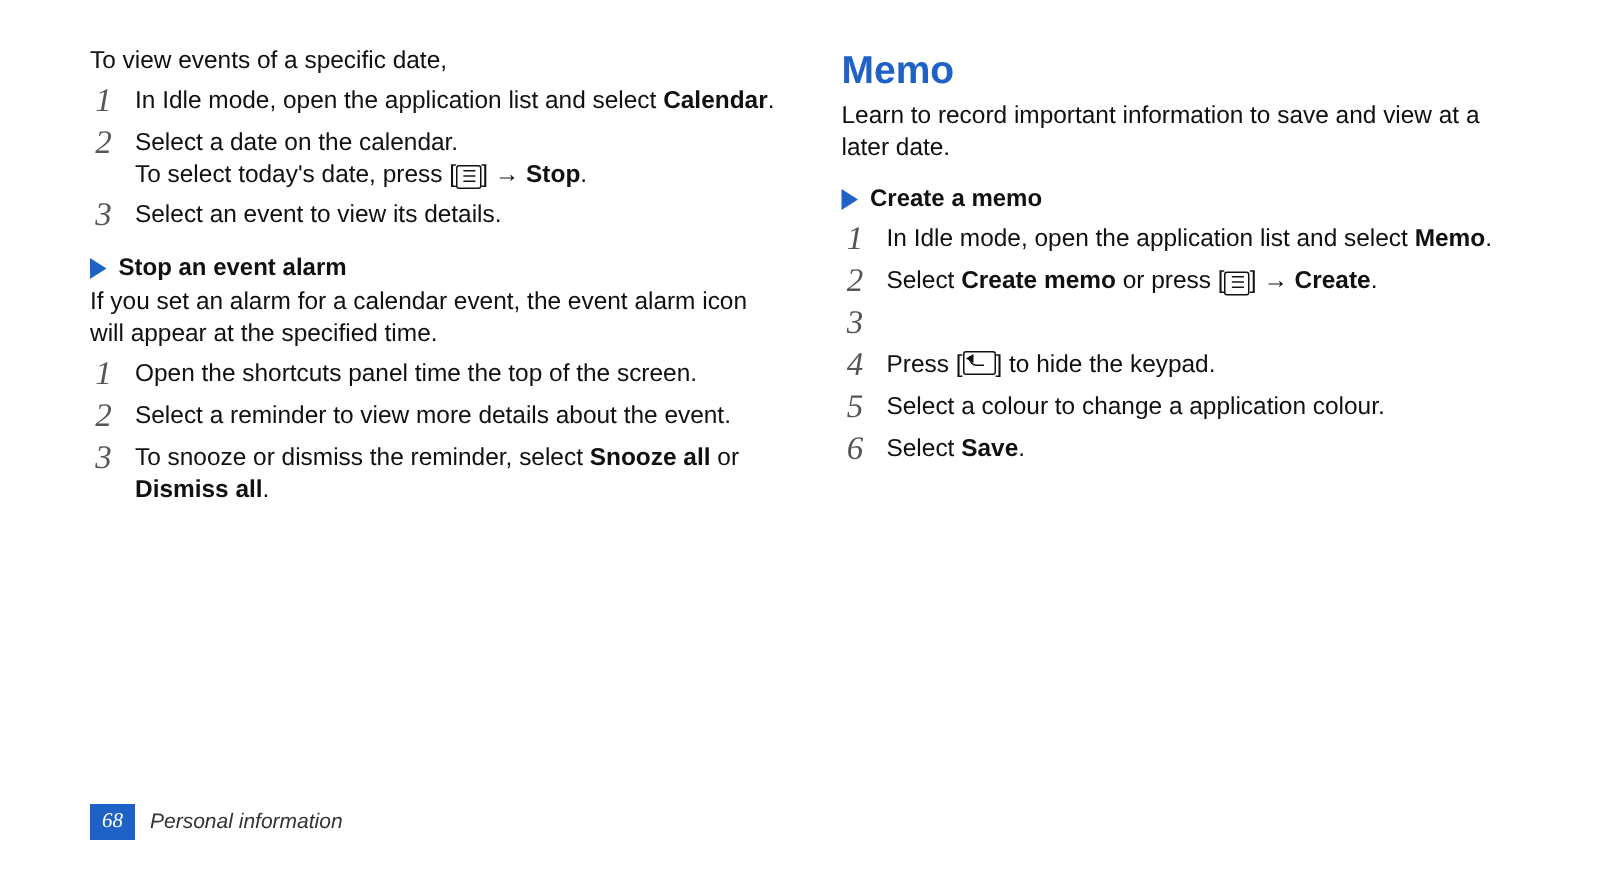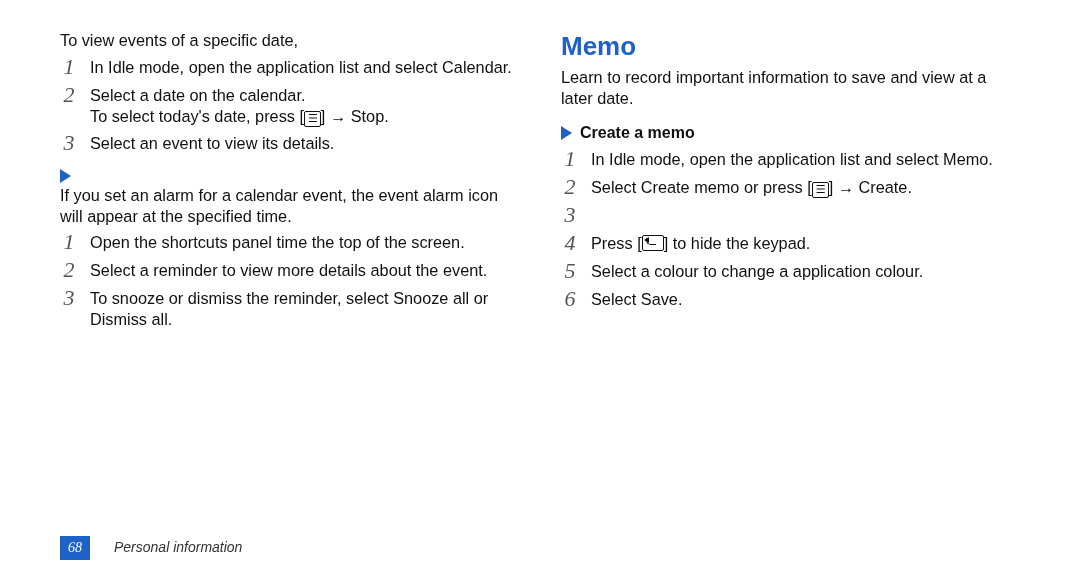--- a/index.html
+++ b/index.html
@@ -8,26 +8,26 @@
   .col{flex:1;min-width:0}
   p{margin:0 0 3px 0}
   .h1{color:#1e62c8;font-weight:700;font-size:26px;margin:0 0 4px 0}
   .h2{font-weight:700;font-size:16px;margin:14px 0 2px 0;display:flex;align-items:center;gap:8px}
   .chev{display:inline-block;width:0;height:0;border-style:solid;border-width:7px 0 7px 11px;border-color:transparent transparent transparent #1e62c8}
   ol{list-style:none;padding:0;margin:4px 0 0 0}
   li{display:flex;align-items:flex-start;gap:12px;margin:6px 0}
   .n{font-style:italic;font-family:"Times New Roman",Georgia,serif;font-size:22px;color:#555;width:18px;flex:0 0 18px;text-align:center;line-height:1;position:relative;top:-1px}
   .body{flex:1}
   .body .line{display:block}
-  b{font-weight:400}
+  b{font-weight:700}
   .icon{display:inline-block;border:1.5px solid #111;border-radius:2px;padding:0 3px;font-size:11px;line-height:14px;vertical-align:0;font-family:monospace;letter-spacing:-1px}
   .iconback{display:inline-block;border:1.5px solid #111;border-radius:2px;width:20px;height:14px;vertical-align:-2px;position:relative}
   .iconback::after{content:"";position:absolute;left:3px;top:2px;width:9px;height:6px;border-left:1.5px solid #111;border-bottom:1.5px solid #111;border-bottom-left-radius:5px}
   .iconback::before{content:"";position:absolute;left:1px;top:1px;width:0;height:0;border-style:solid;border-width:3px 5px 3px 0;border-color:transparent #111 transparent transparent}
-  .footer{position:absolute;left:60px;bottom:26px;display:flex;align-items:center;gap:24px;font-size:14px}
+  .footer{position:absolute;left:60px;bottom:26px;display:flex;align-items:center;gap:10px;font-size:14px}
   .pgnum{background:#1e62c8;color:#fff;font-style:italic;padding:3px 8px;font-family:"Times New Roman",serif}
   .section{font-style:italic;color:#333}
 </style>
 </head>
 <body>
 
 <div class="page">
   <div class="cols">
 
     <div class="col">
@@ -50,20 +50,21 @@
           </span>
         </li>
         <li>
           <span class="n">3</span>
           <span class="body">Select an event to view its details.</span>
         </li>
       </ol>
 
       <div class="h2">
         <span class="chev"></span>
+        <span>Stop an event alarm</span>
       </div>
       <p>If you set an alarm for a calendar event, the event alarm icon will appear at the specified time.</p>
 
       <ol>
         <li>
           <span class="n">1</span>
           <span class="body">Open the shortcuts panel time the top of the screen.</span>
         </li>
         <li>
           <span class="n">2</span>

